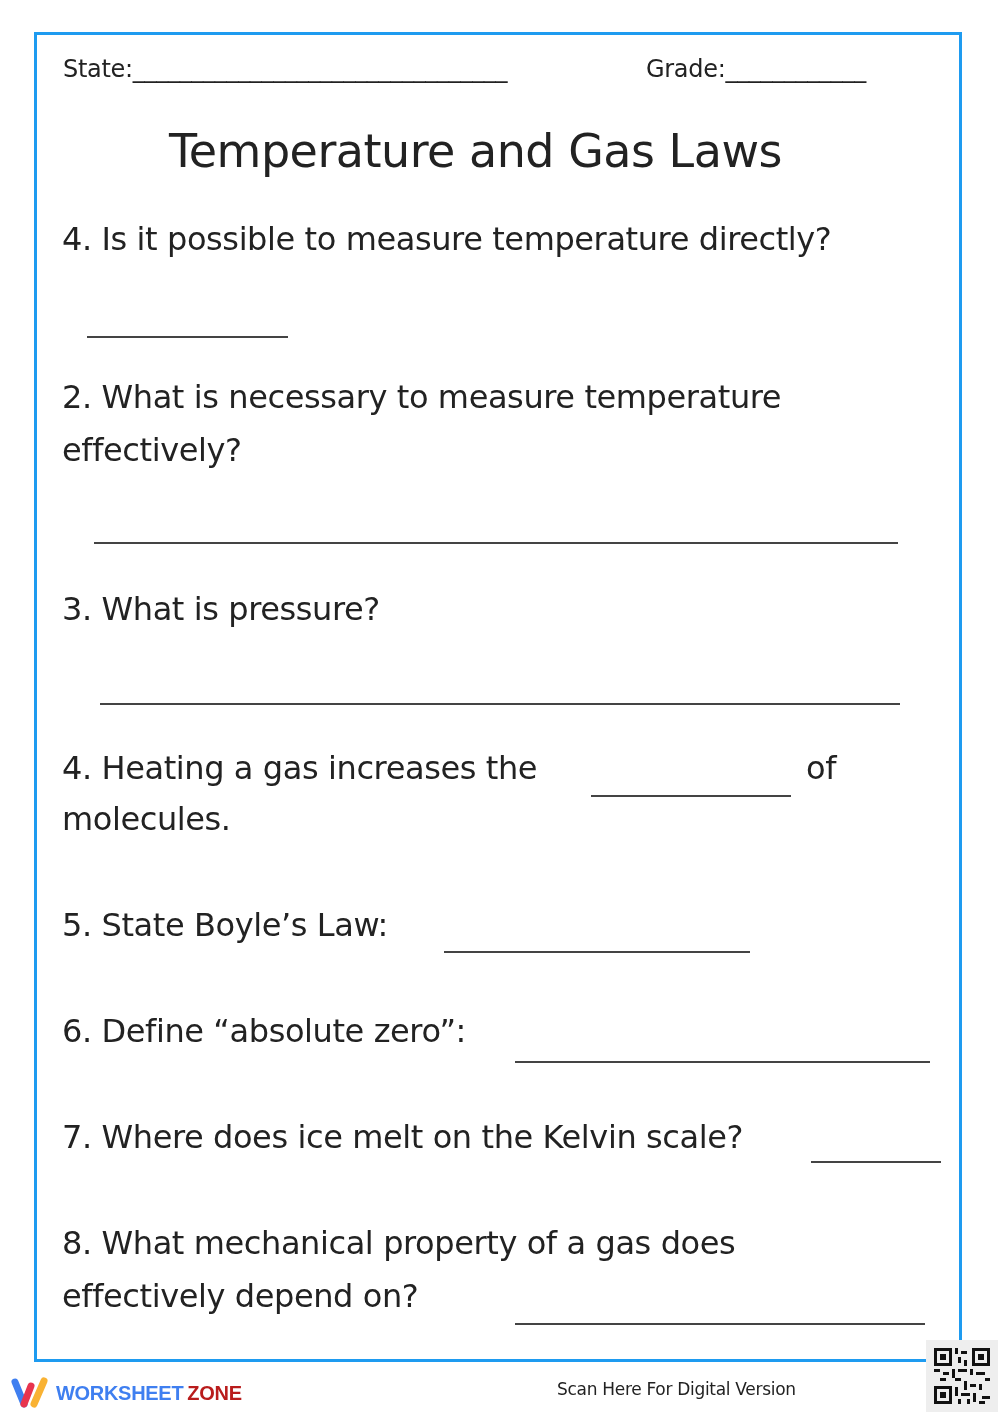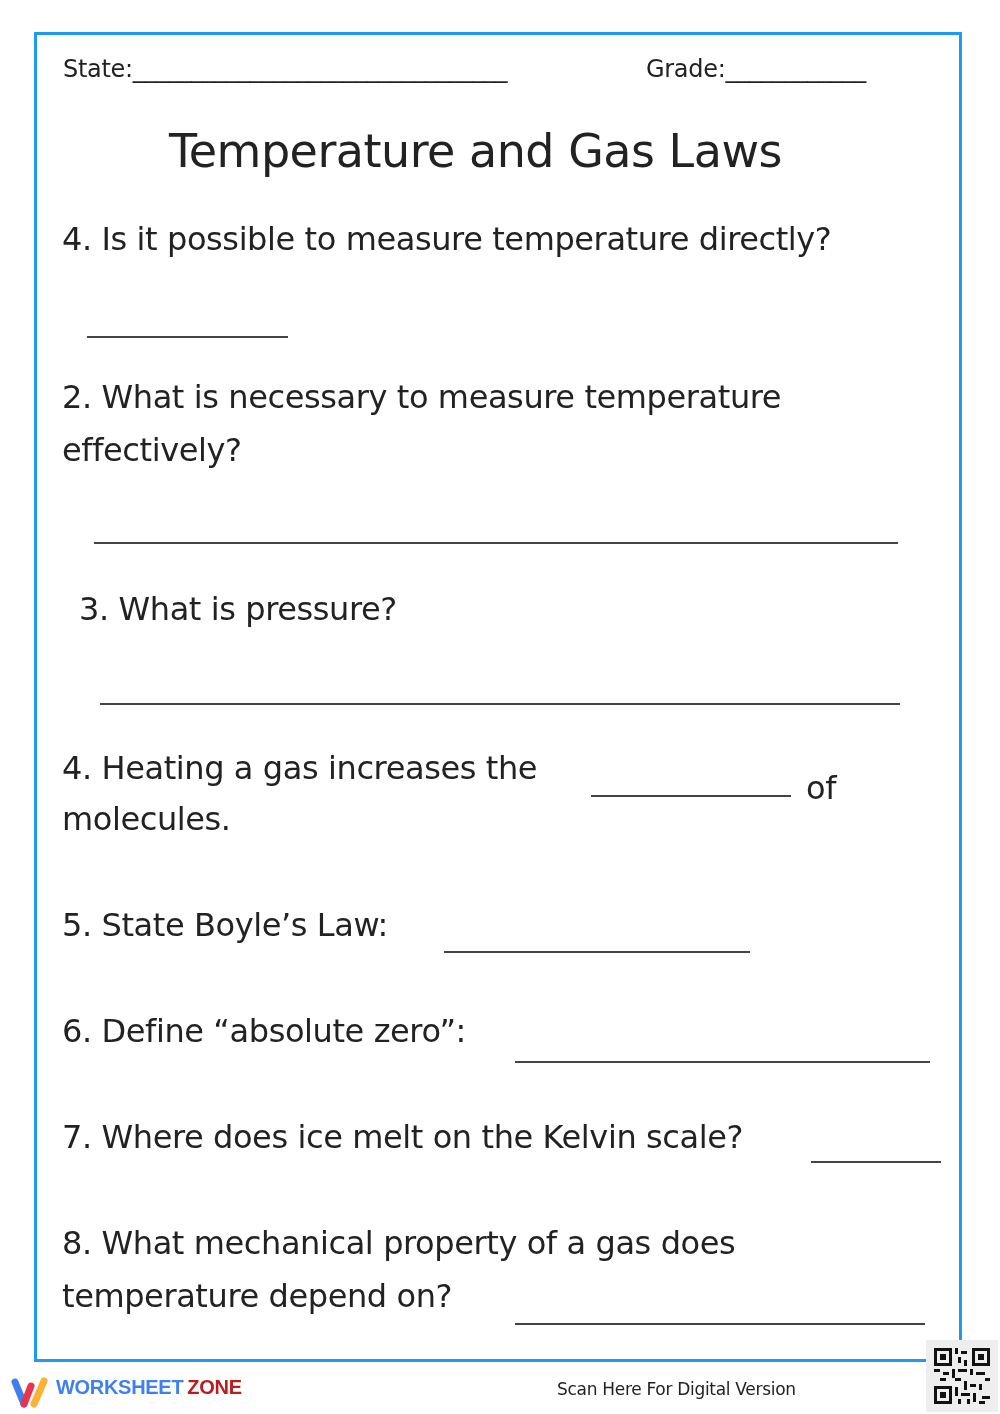--- a/index.html
+++ b/index.html
@@ -9,21 +9,21 @@
   }
   .frame {
     position: absolute; left: 34px; top: 32px; width: 928px; height: 1330px;
     border: 3px solid #1e9bf0; box-sizing: border-box;
   }
   .abs { position: absolute; white-space: nowrap; }
   .hdr { font-size: 24px; top: 55px; color: #222; letter-spacing: -0.3px; }
   .title { top: 124px; left: 0; width: 951px; text-align: center; font-size: 46px; color: #222; letter-spacing: -0.5px; }
   .q { font-size: 32px; color: #222; left: 62px; letter-spacing: -0.4px; }
   .line { position: absolute; height: 2px; background: #444; }
-  .footer-logo { position: absolute; left: 10px; top: 1376px; display: flex; align-items: flex-start; }
+  .footer-logo { position: absolute; left: 10px; top: 1376px; display: flex; align-items: center; }
   .logo-text { font-family: "Liberation Sans", sans-serif; font-weight: bold; font-size: 20px; margin-left: 6px; letter-spacing: -0.3px; }
   .logo-w { color: #3f7ff0; }
   .logo-z { color: #b91c1c; margin-left: 4px; }
   .scan { position: absolute; left: 557px; top: 1379px; font-size: 17px; color: #222; letter-spacing: -0.3px; }
   .qr { position: absolute; left: 926px; top: 1340px; width: 72px; height: 72px; background: #eeeeee; }
 </style>
 </head>
 <body>
 
 <div class="frame"></div>
@@ -37,39 +37,39 @@
 
 <div class="abs title">Temperature and Gas Laws</div>
 
 <div class="abs q" style="top:220px;">4. Is it possible to measure temperature directly?</div>
 <div class="line" style="left:87px; top:336px; width:201px;"></div>
 
 <div class="abs q" style="top:378px;">2. What is necessary to measure temperature</div>
 <div class="abs q" style="top:431px;">effectively?</div>
 <div class="line" style="left:94px; top:542px; width:804px;"></div>
 
-<div class="abs q" style="top:590px;margin-left:17px;">3. What is pressure?</div>
+<div class="abs q" style="top:590px;">3. What is pressure?</div>
 <div class="line" style="left:100px; top:703px; width:800px;"></div>
 
 <div class="abs q" style="top:749px;">4. Heating a gas increases the</div>
 <div class="line" style="left:591px; top:795px; width:200px;"></div>
-<div class="abs q" style="top:769px; left:806px;">of</div>
+<div class="abs q" style="top:749px; left:806px;">of</div>
 <div class="abs q" style="top:800px;">molecules.</div>
 
 <div class="abs q" style="top:906px;">5. State Boyle’s Law:</div>
 <div class="line" style="left:444px; top:951px; width:306px;"></div>
 
 <div class="abs q" style="top:1012px;">6. Define “absolute zero”:</div>
 <div class="line" style="left:515px; top:1061px; width:415px;"></div>
 
 <div class="abs q" style="top:1118px;">7. Where does ice melt on the Kelvin scale?</div>
 <div class="line" style="left:811px; top:1161px; width:130px;"></div>
 
 <div class="abs q" style="top:1224px;">8.  What mechanical property of a gas does</div>
-<div class="abs q" style="top:1277px;">temperature depend on?</div>
+<div class="abs q" style="top:1277px;">effectively depend on?</div>
 <div class="line" style="left:515px; top:1323px; width:410px;"></div>
 
 <div class="footer-logo">
   <svg width="40" height="34" viewBox="0 0 40 34">
     <line x1="5" y1="6" x2="14" y2="28" stroke="#3f7ff0" stroke-width="7" stroke-linecap="round"></line>
     <line x1="14" y1="28" x2="21" y2="10" stroke="#e8344e" stroke-width="7" stroke-linecap="round"></line>
     <line x1="24" y1="28" x2="34" y2="5" stroke="#f9b233" stroke-width="7" stroke-linecap="round"></line>
   </svg>
   <span class="logo-text logo-w">WORKSHEET</span>
     <span class="logo-text logo-z">ZONE</span>

